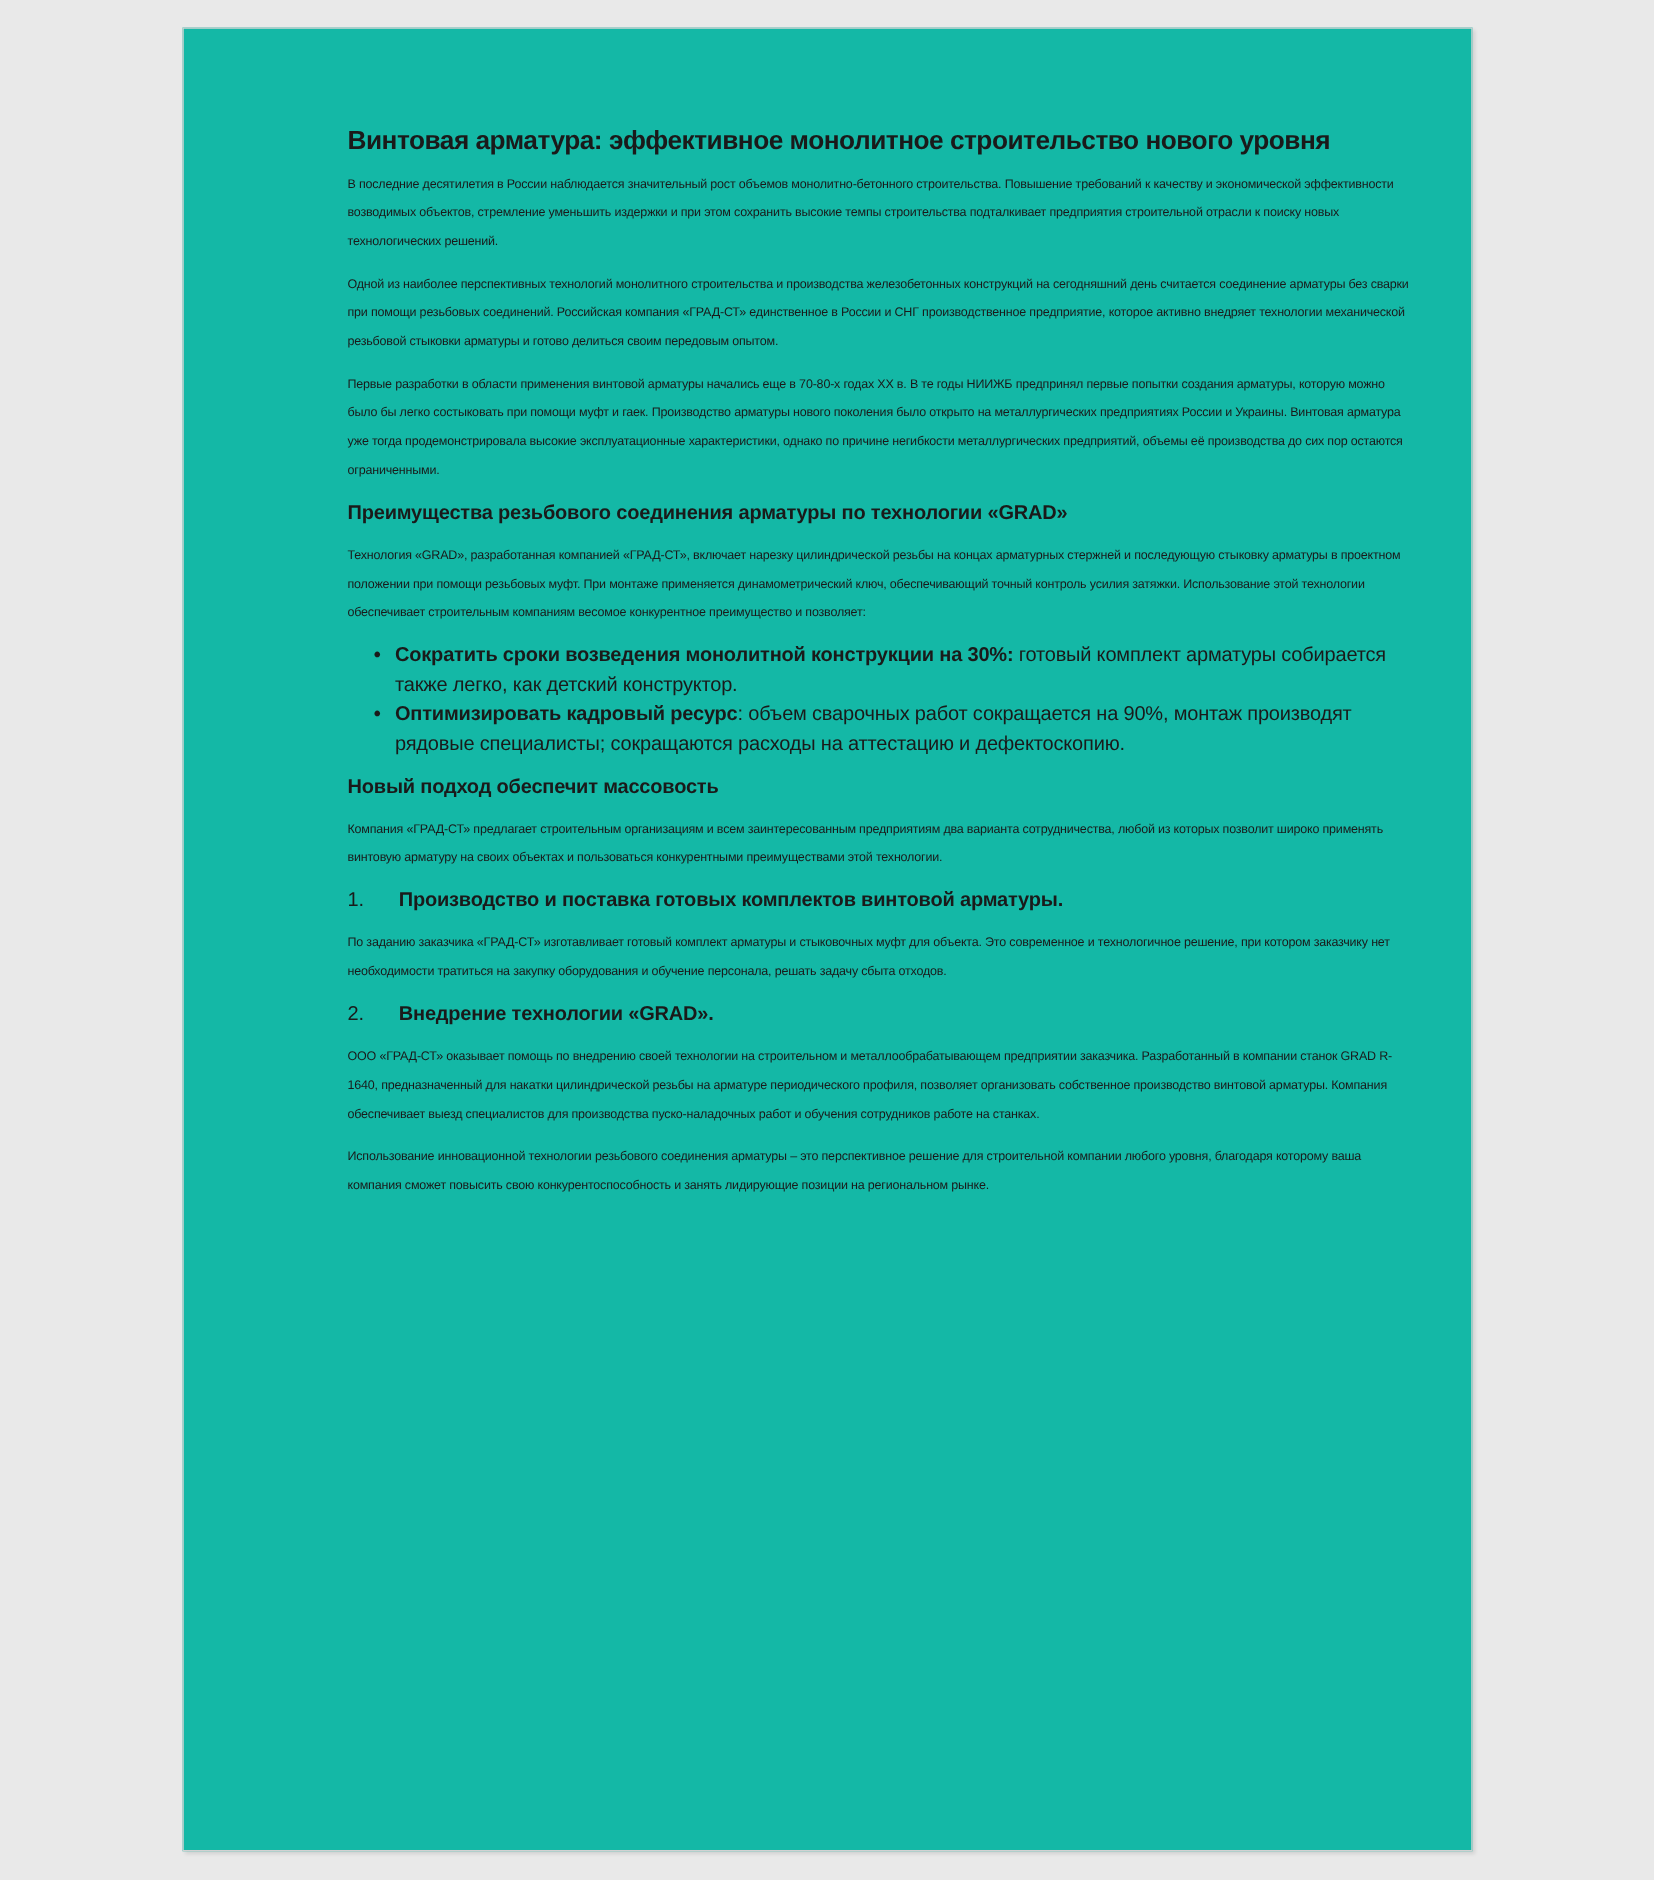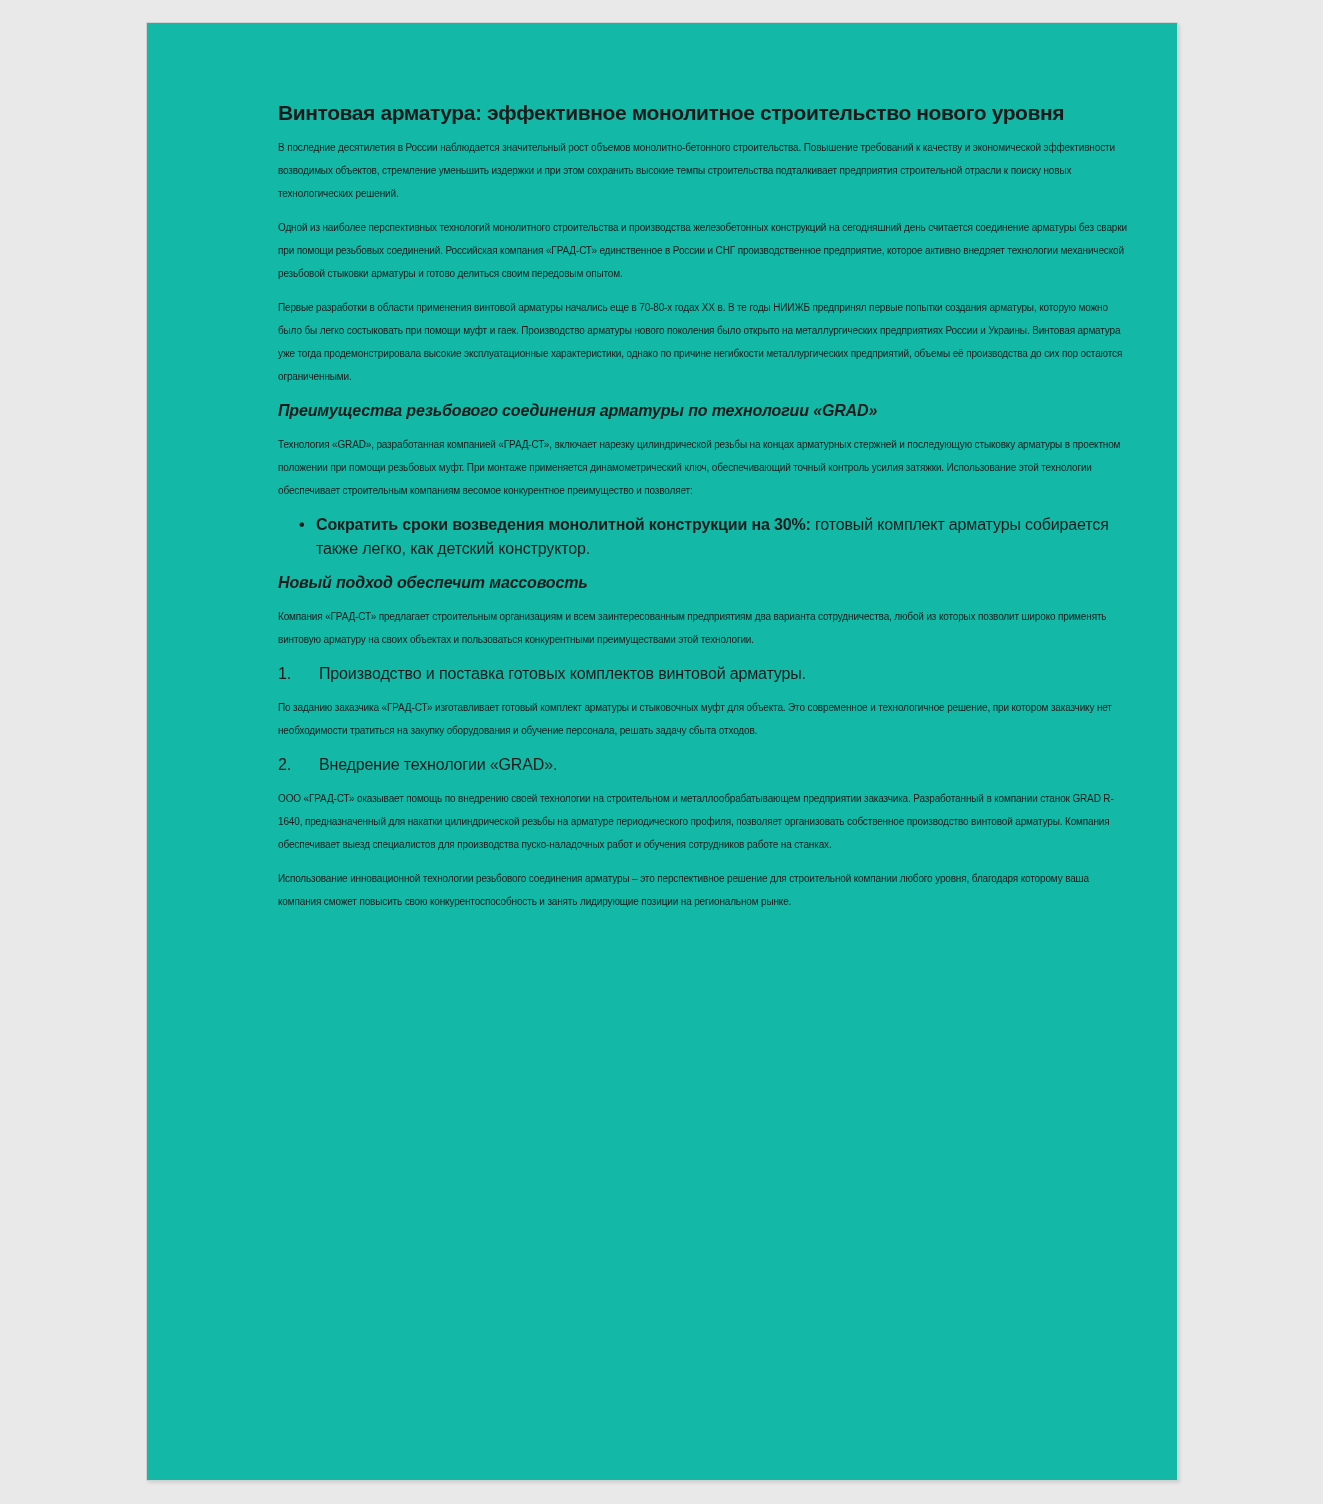--- a/index.html
+++ b/index.html
@@ -34,21 +34,20 @@
   }
   .para {
     font-size: 10px;
     line-height: 23px;
     letter-spacing: -0.15px;
     margin: 0 0 11px 0;
   }
   .sect-heading {
     font-size: 16px;
     font-weight: bold;
-    font-style: italic;
     line-height: 23px;
     letter-spacing: -0.15px;
     margin: 4px 0 11px 0;
   }
   ul.bullets {
     list-style: none;
     margin: 0 0 11px 0;
     padding: 0;
   }
   ul.bullets li {
@@ -72,21 +71,21 @@
     font-size: 16px;
     line-height: 23px;
     letter-spacing: -0.15px;
     margin: 0 0 11px 0;
   }
   .num-item .num {
     flex: 0 0 41px;
     font-weight: normal;
   }
   .num-item .num-label {
-    font-weight: normal;
+    font-weight: bold;
   }
 </style>
 </head>
 <body>
 
 <div class="page">
 
   <h1 class="doc-title">Винтовая арматура: эффективное монолитное строительство нового уровня</h1>
 
   <p class="para">В последние десятилетия в России наблюдается значительный рост объемов монолитно-бетонного строительства. Повышение требований к качеству и экономической эффективности возводимых объектов, стремление уменьшить издержки и при этом сохранить высокие темпы строительства подталкивает предприятия строительной отрасли к поиску новых технологических решений.</p>
@@ -94,20 +93,21 @@
   <p class="para">Одной из наиболее перспективных технологий монолитного строительства и производства железобетонных конструкций на сегодняшний день считается соединение арматуры без сварки при помощи резьбовых соединений. Российская компания «ГРАД-СТ» единственное в России и СНГ производственное предприятие, которое активно внедряет технологии механической резьбовой стыковки арматуры и готово делиться своим передовым опытом.</p>
 
   <p class="para">Первые разработки в области применения винтовой арматуры начались еще в 70-80-х годах  XX в.  В те годы НИИЖБ предпринял первые попытки создания арматуры, которую можно было бы легко состыковать при помощи муфт и гаек. Производство арматуры нового поколения было открыто на металлургических предприятиях России и Украины. Винтовая арматура уже тогда продемонстрировала высокие эксплуатационные характеристики, однако по причине негибкости металлургических предприятий, объемы её производства до сих пор остаются ограниченными.</p>
 
   <h2 class="sect-heading">Преимущества резьбового соединения арматуры по технологии «GRAD»</h2>
 
   <p class="para">Технология «GRAD», разработанная компанией «ГРАД-СТ», включает нарезку цилиндрической резьбы на концах арматурных стержней и последующую стыковку арматуры в проектном положении при помощи резьбовых муфт. При монтаже применяется динамометрический ключ, обеспечивающий точный контроль усилия затяжки. Использование этой технологии обеспечивает строительным компаниям весомое конкурентное преимущество и позволяет:</p>
 
   <ul class="bullets">
     <li><span class="bold">Сократить сроки возведения монолитной конструкции на 30%:</span><span> готовый комплект арматуры собирается также легко, как детский конструктор.</span></li>
+    <li><span class="bold">Оптимизировать кадровый ресурс</span><span>: объем сварочных работ сокращается на 90%, монтаж производят рядовые специалисты; сокращаются расходы на аттестацию и дефектоскопию.</span></li>
   </ul>
 
   <h2 class="sect-heading">Новый подход обеспечит массовость</h2>
 
   <p class="para">Компания «ГРАД-СТ» предлагает строительным организациям и всем заинтересованным предприятиям два варианта сотрудничества, любой из которых позволит широко применять винтовую арматуру на своих объектах и пользоваться конкурентными преимуществами этой технологии.</p>
 
   <div class="num-item">
     <span class="num">1.</span>
     <span class="num-label">Производство и поставка готовых комплектов винтовой арматуры.</span>
   </div>

